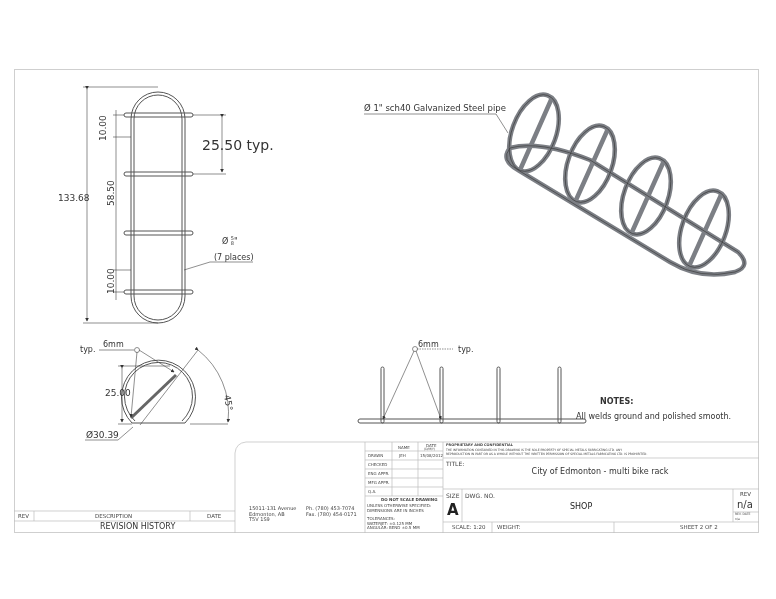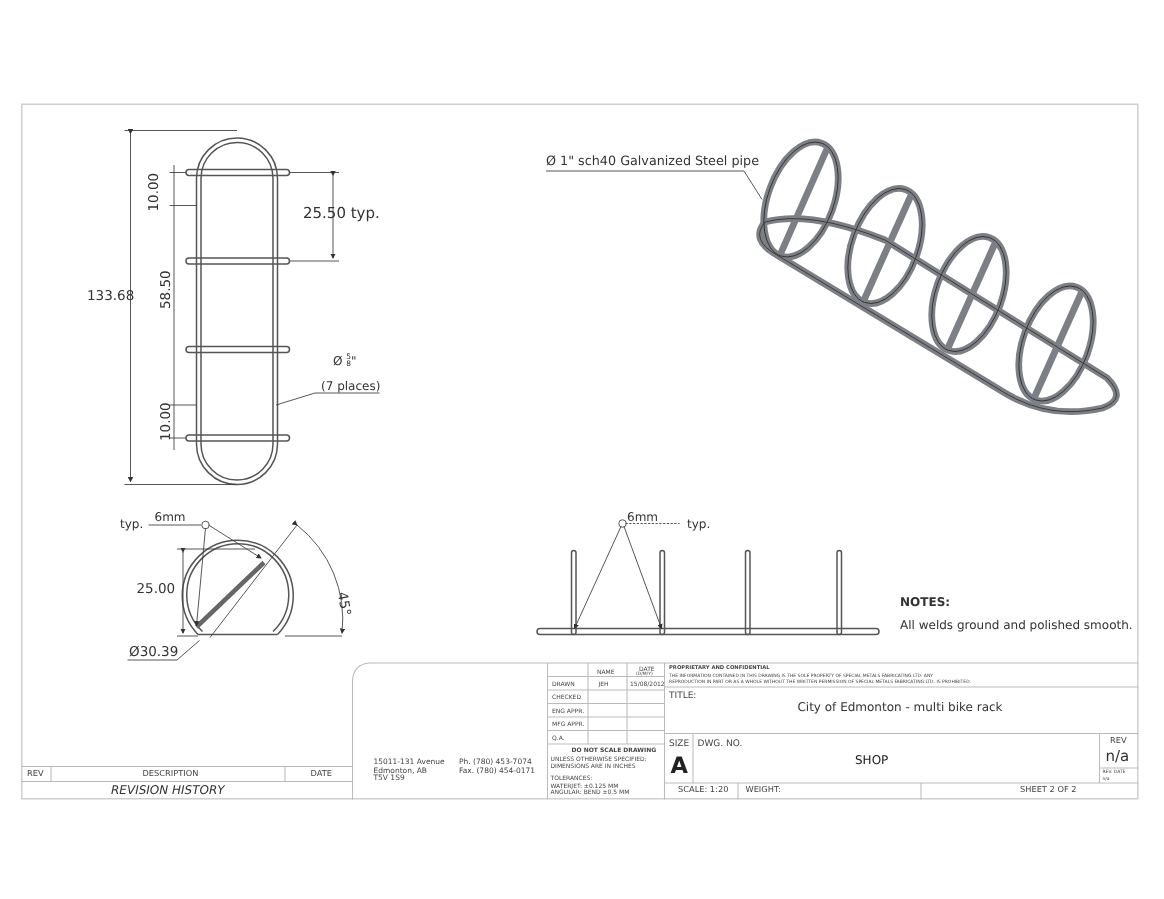--- a/index.html
+++ b/index.html
@@ -134,48 +134,48 @@
     <line x1="14" y1="521" x2="235" y2="521"></line>
     <line x1="34" y1="511" x2="34" y2="521"></line>
     <line x1="190" y1="511" x2="190" y2="521"></line>
   </g>
 </svg>
 
 <div class="t" style="left:58px;top:193px;font-size:9px;">133.68</div>
 <div class="t" style="left:98px;top:119px;font-size:9px;transform:rotate(-90deg);transform-origin:left top;top:141px;">10.00</div>
 <div class="t" style="left:106px;top:206px;font-size:9px;transform:rotate(-90deg);transform-origin:left top;">58.50</div>
 <div class="t" style="left:106px;top:294px;font-size:9px;transform:rotate(-90deg);transform-origin:left top;">10.00</div>
-<div class="t" style="left:202px;top:137px;font-size:10px;">25.50 typ.</div>
+<div class="t" style="left:202px;top:137px;font-size:14px;">25.50 typ.</div>
 <div class="t" style="left:222px;top:236px;font-size:8px;">
   <span>Ø</span>
   <span style="display:inline-block;vertical-align:middle;text-align:center;font-size:5px;line-height:5px;">
     <span>5</span><br>
     <span>8</span>
   </span><span>"</span>
 </div>
 <div class="t" style="left:214px;top:253px;font-size:8px;">(7 places)</div>
 
 <div class="t" style="left:80px;top:345px;font-size:8px;">typ.</div>
 <div class="t" style="left:103px;top:340px;font-size:8px;">6mm</div>
-<div class="t" style="left:91px;top:388px;font-size:9px;">25.00</div>
+<div class="t" style="left:105px;top:388px;font-size:9px;">25.00</div>
 <div class="t" style="left:232px;top:394px;font-size:9px;transform:rotate(80deg);transform-origin:left top;">45°</div>
 <div class="t" style="left:86px;top:430px;font-size:9px;">Ø30.39</div>
 
 <div class="t" style="left:418px;top:340px;font-size:8px;">6mm</div>
 <div class="t" style="left:458px;top:345px;font-size:8px;">typ.</div>
 
 <div class="t" style="left:364px;top:103px;font-size:8.5px;">Ø 1" sch40 Galvanized Steel pipe</div>
 
 <div class="t" style="left:600px;top:397px;font-size:8px;font-weight:bold;text-align:center;">NOTES:</div>
-<div class="t" style="left:600px;top:412px;font-size:8px;">All welds ground and polished smooth.</div>
+<div class="t" style="left:576px;top:412px;font-size:8px;">All welds ground and polished smooth.</div>
 
 <div class="tb" style="left:18px;top:513px;font-size:5.5px;">REV</div>
 <div class="tb" style="left:95px;top:513px;font-size:5.5px;">DESCRIPTION</div>
 <div class="tb" style="left:207px;top:513px;font-size:5.5px;">DATE</div>
-<div class="tb" style="left:74px;top:522px;font-size:8px;color:#333;font-style:italic;">REVISION HISTORY</div>
+<div class="tb" style="left:100px;top:522px;font-size:8px;color:#333;">REVISION HISTORY</div>
 
 <div class="tb" style="left:249px;top:506px;font-size:5px;line-height:5.5px;">
   <div>15011-131 Avenue</div>
   <div>Edmonton, AB</div>
   <div>T5V 1S9</div>
 </div>
 <div class="tb" style="left:306px;top:506px;font-size:5px;line-height:5.5px;">
   <div>Ph.  (780) 453-7074</div>
   <div>Fax. (780) 454-0171</div>
 </div>

